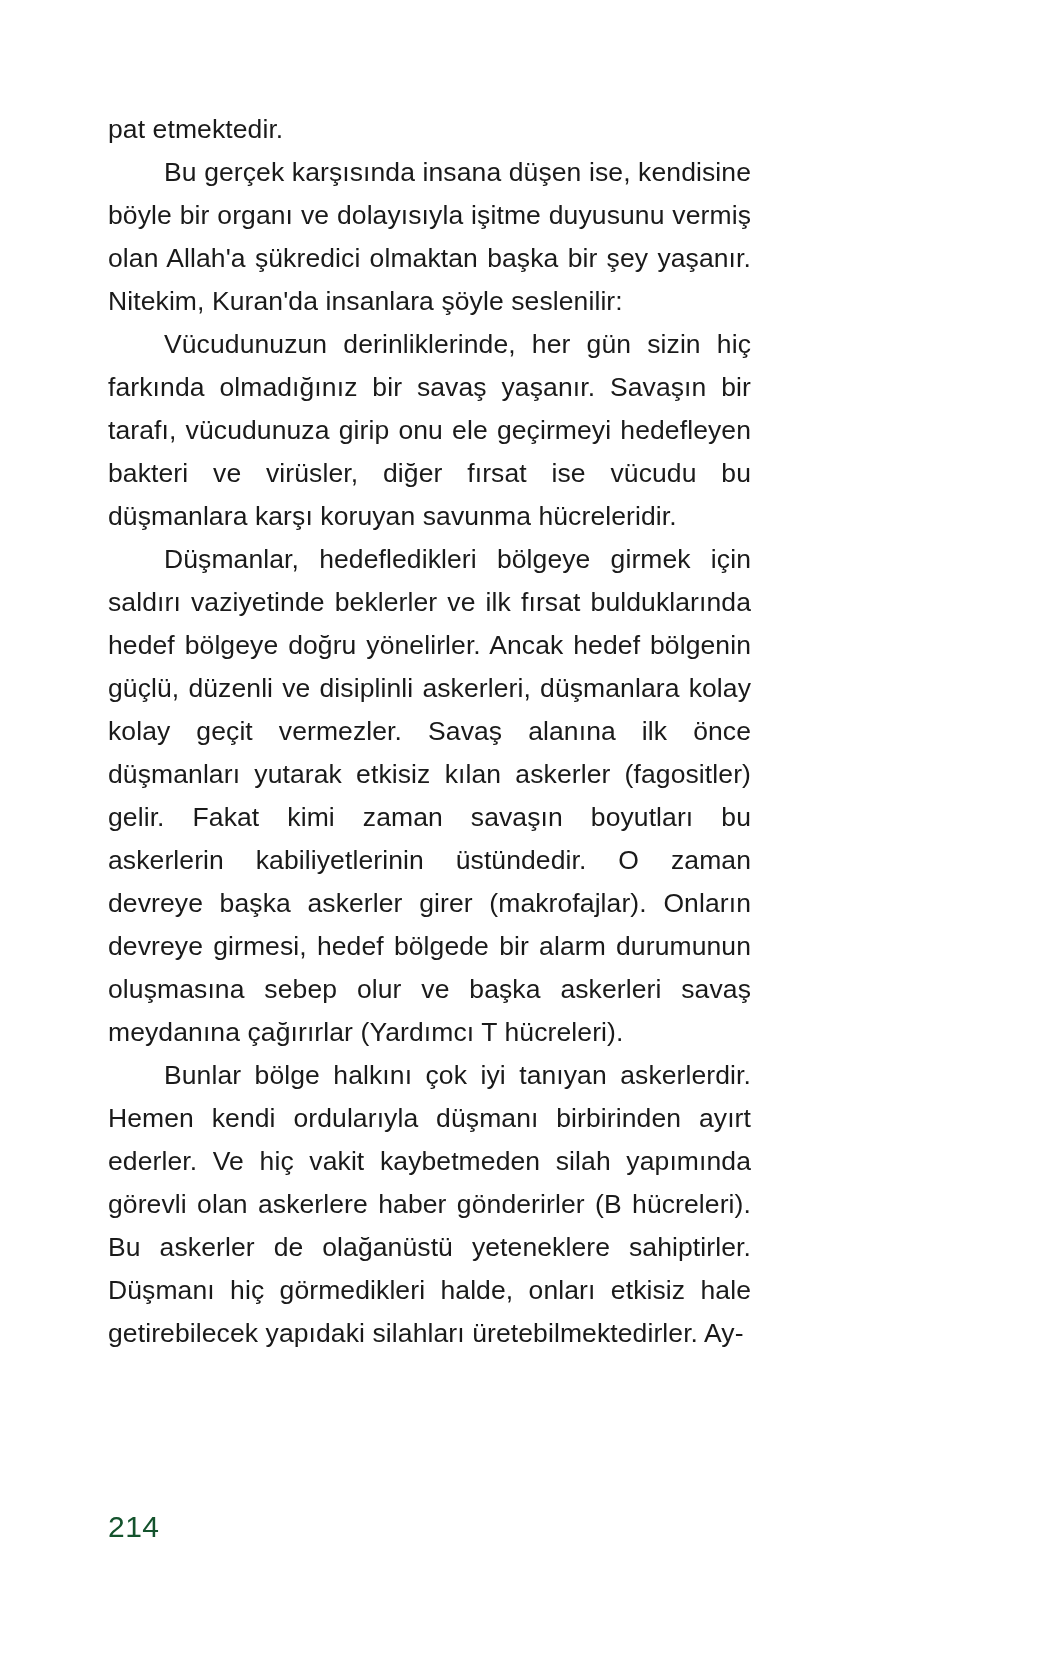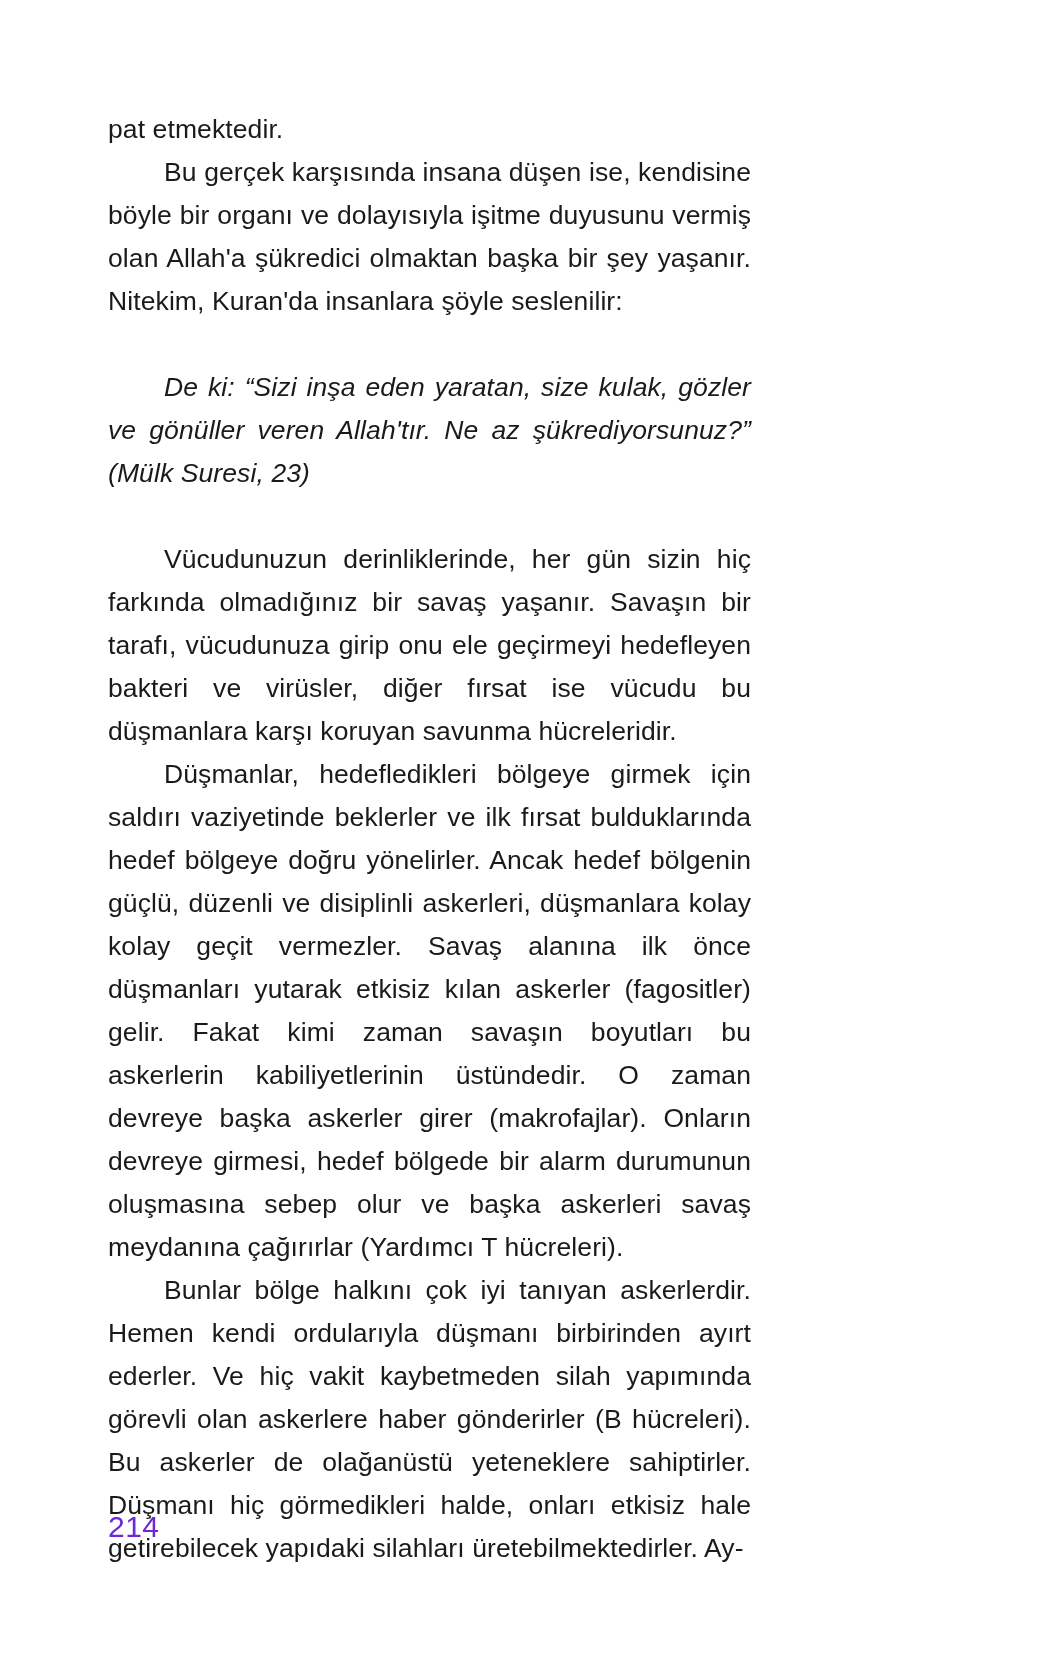--- a/index.html
+++ b/index.html
@@ -48,36 +48,35 @@
     text-align: justify;
     font-size: 26.5px;
     line-height: 43px;
   }
   .page-number {
     position: absolute;
     left: 108px;
     bottom: 110px;
     font-size: 30px;
     line-height: 34px;
-    color: #6d28d9;
+    color: #14532d;
     letter-spacing: 0.5px;
   }
 </style>
 </head>
 <body>
 
 <div class="page">
 
   <div class="text-block">
 
     <p class="no-indent">pat etmektedir.</p>
 
     <p class="indent">Bu gerçek karşısında insana düşen ise, kendisine böyle bir organı ve dolayısıyla işitme duyusunu vermiş olan Allah'a şükredici olmaktan başka bir şey yaşanır. Nitekim, Kuran'da insanlara şöyle seslenilir:</p>
 
-    <div class="quote">De ki: “Sizi inşa eden yaratan, size kulak, gözler ve gönüller veren Allah'tır. Ne az şükrediyorsunuz?” (Mülk Suresi, 23)</div>
 
     <p class="indent">Vücudunuzun derinliklerinde, her gün sizin hiç farkında olmadığınız bir savaş yaşanır. Savaşın bir tarafı, vücudunuza girip onu ele geçirmeyi hedefleyen bakteri ve virüsler, diğer fırsat ise vücudu bu düşmanlara karşı koruyan savunma hücreleridir.</p>
 
     <p class="indent">Düşmanlar, hedefledikleri bölgeye girmek için saldırı vaziyetinde beklerler ve ilk fırsat bulduklarında hedef bölgeye doğru yönelirler. Ancak hedef bölgenin güçlü, düzenli ve disiplinli askerleri, düşmanlara kolay kolay geçit vermezler. Savaş alanına ilk önce düşmanları yutarak etkisiz kılan askerler (fagositler) gelir. Fakat kimi zaman savaşın boyutları bu askerlerin kabiliyetlerinin üstündedir. O zaman devreye başka askerler girer (makrofajlar). Onların devreye girmesi, hedef bölgede bir alarm durumunun oluşmasına sebep olur ve başka askerleri savaş meydanına çağırırlar (Yardımcı T hücreleri).</p>
 
     <p class="indent">Bunlar bölge halkını çok iyi tanıyan askerlerdir. Hemen kendi ordularıyla düşmanı birbirinden ayırt ederler. Ve hiç vakit kaybetmeden silah yapımında görevli olan askerlere haber gönderirler (B hücreleri). Bu askerler de olağanüstü yeteneklere sahiptirler. Düşmanı hiç görmedikleri halde, onları etkisiz hale getirebilecek yapıdaki silahları üretebilmektedirler. Ay-</p>
 
   </div>
 
   <div class="page-number">214</div>

